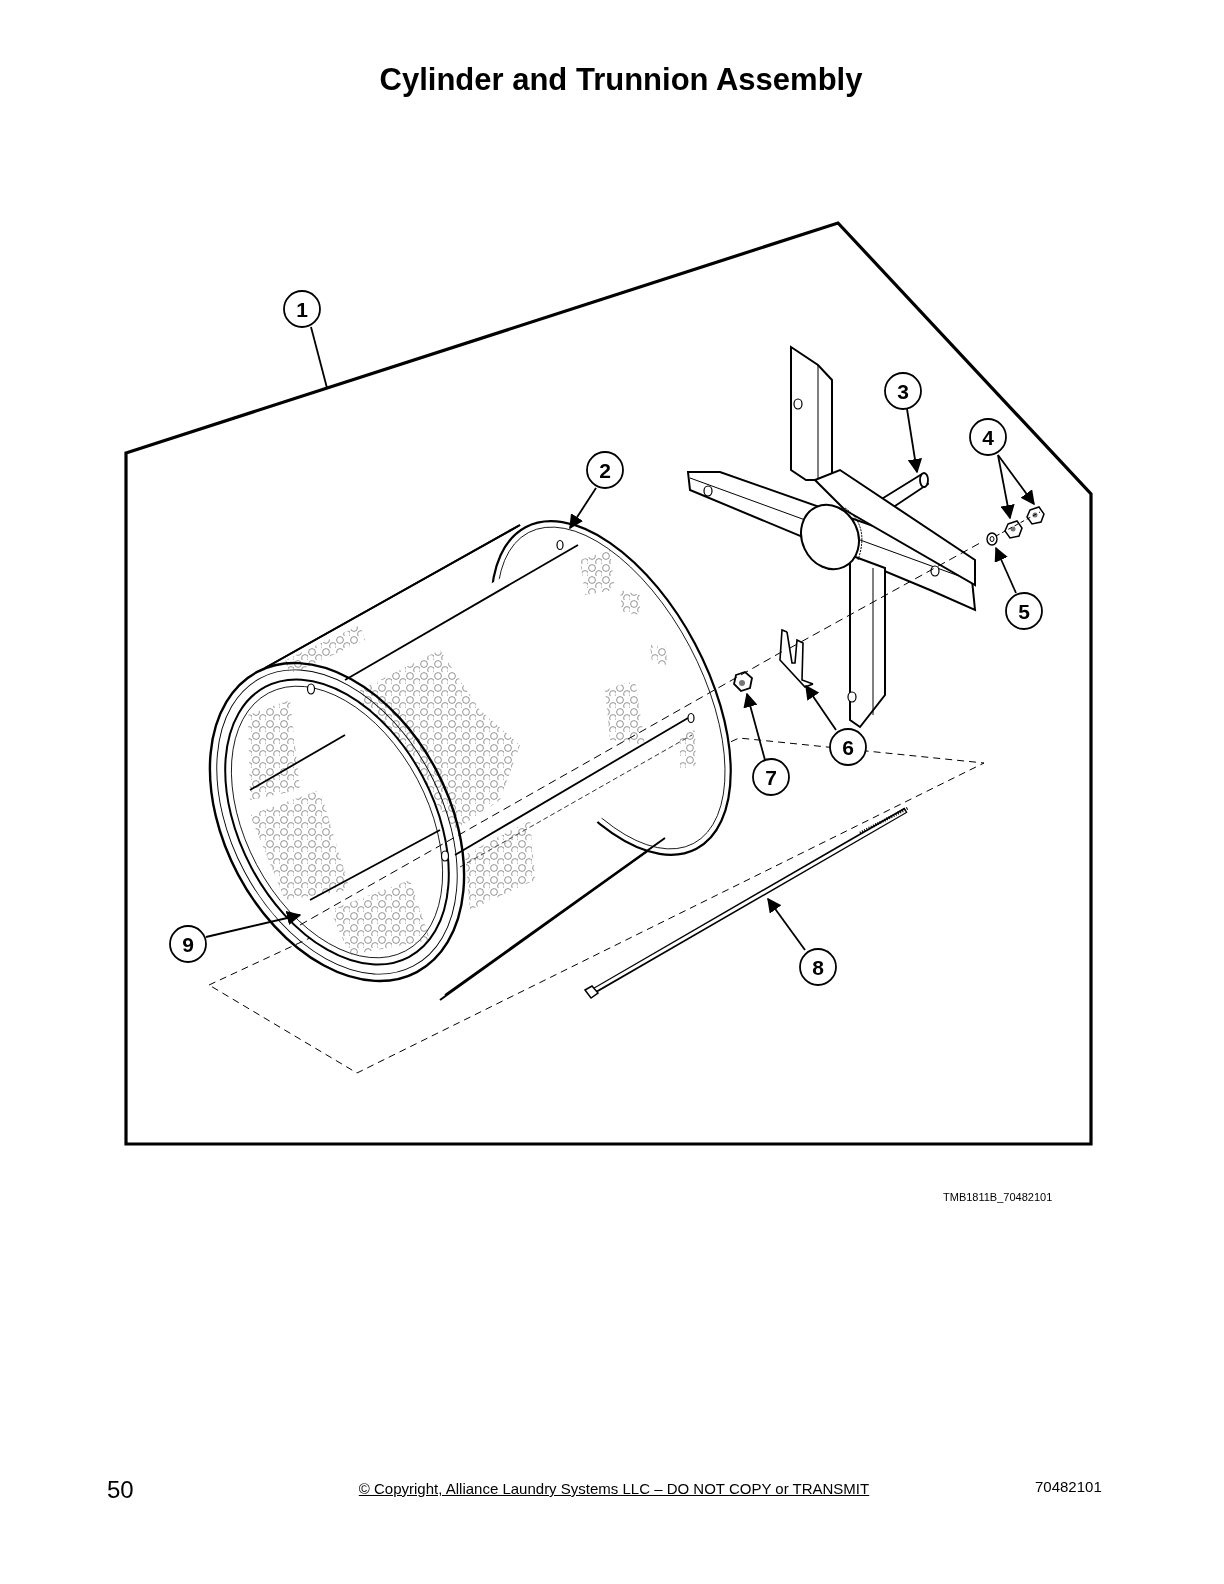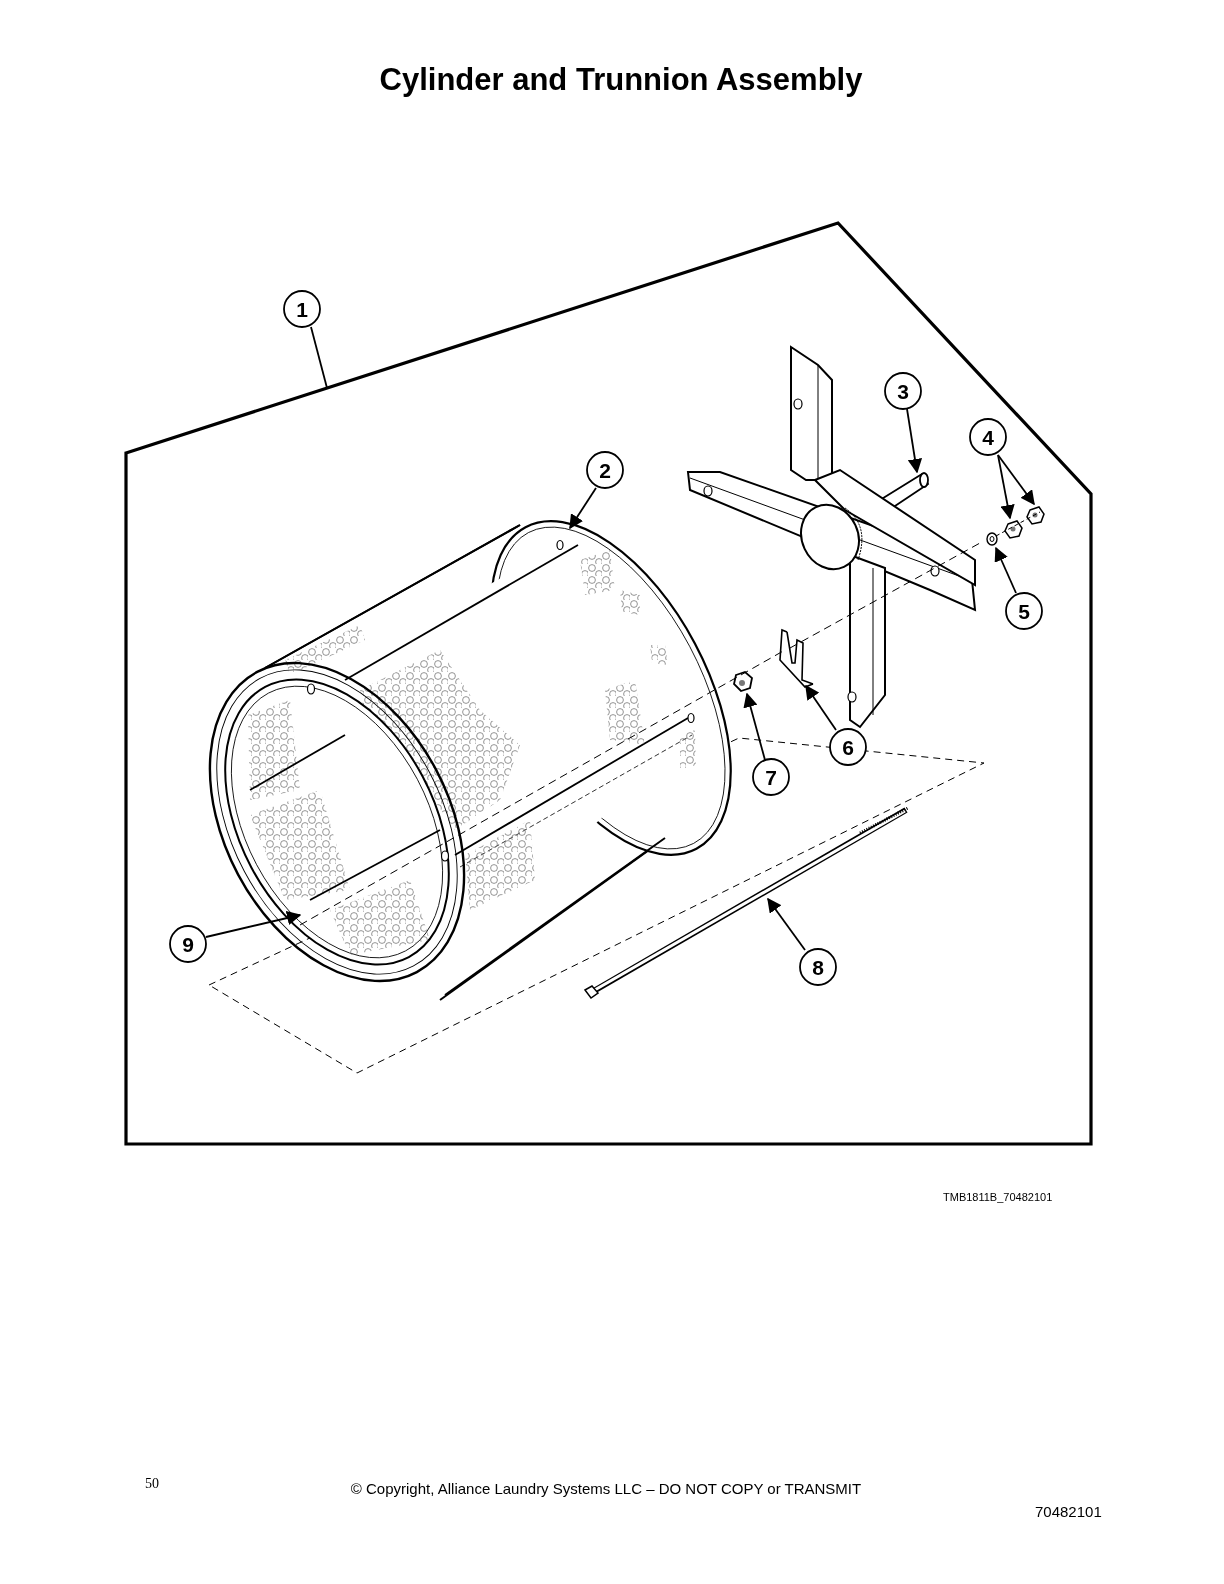--- a/index.html
+++ b/index.html
@@ -1,22 +1,22 @@
 <!DOCTYPE html>
 <html><head>
 <meta charset="utf-8">
 <style>
   html, body { margin: 0; padding: 0; background: #ffffff; }
   body { width: 1224px; height: 1584px; position: relative; overflow: hidden; font-family: "Liberation Sans", sans-serif; color: #000; }
   .title { position: absolute; top: 62px; left: 15px; width: 1212px; text-align: center; font-size: 31px; font-weight: bold; font-family: "Liberation Sans", sans-serif; }
   .diagram { position: absolute; left: 0; top: 0; width: 1224px; height: 1584px; }
   .fig-id { position: absolute; left: 943px; top: 1191px; font-size: 11px; font-family: Liberation Sans, sans-serif; }
-  .page-num { position: absolute; left: 107px; top: 1476px; font-size: 14px; font-family: Liberation Serif, serif; margin-left: 38px; }
-  .copyright { position: absolute; left: 0; width: 1212px; top: 1480px; text-align: center; font-size: 15px; font-family: "Liberation Sans", sans-serif; }
-  .doc-num { position: absolute; left: 1035px; top: 1478px; font-size: 15px; font-family: "Liberation Sans", sans-serif; margin-top: 25px; }
+  .page-num { position: absolute; left: 107px; top: 1476px; font-size: 24px; font-family: Liberation Sans, sans-serif; }
+  .copyright { position: absolute; left: 8px; width: 1212px; top: 1480px; text-align: center; font-size: 15px; font-family: "Liberation Sans", sans-serif; text-decoration: underline; }
+  .doc-num { position: absolute; left: 1035px; top: 1478px; font-size: 15px; font-family: "Liberation Sans", sans-serif; }
   .callout-text { font-family: "Liberation Sans", sans-serif; font-size: 21px; font-weight: bold; }
 </style>
 </head>
 <body>
 
 <div class="title">Cylinder and Trunnion Assembly</div>
 
 <svg class="diagram" viewBox="0 0 1224 1584" xmlns="http://www.w3.org/2000/svg">
   <defs>
     <marker id="arrow" viewBox="0 0 10 10" refX="9" refY="5" markerWidth="8" markerHeight="8" orient="auto-start-reverse">

